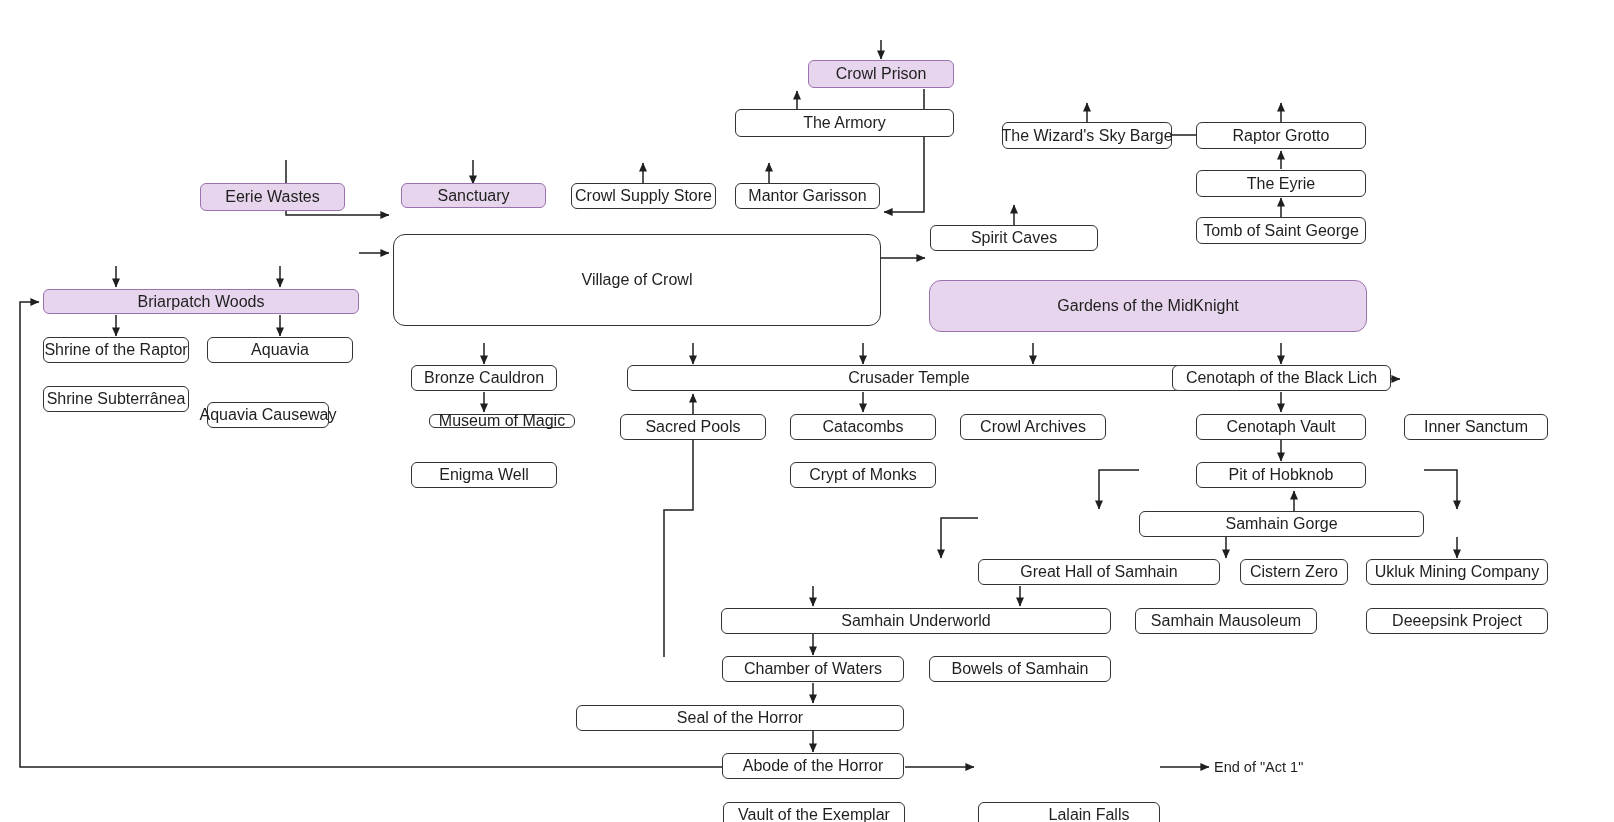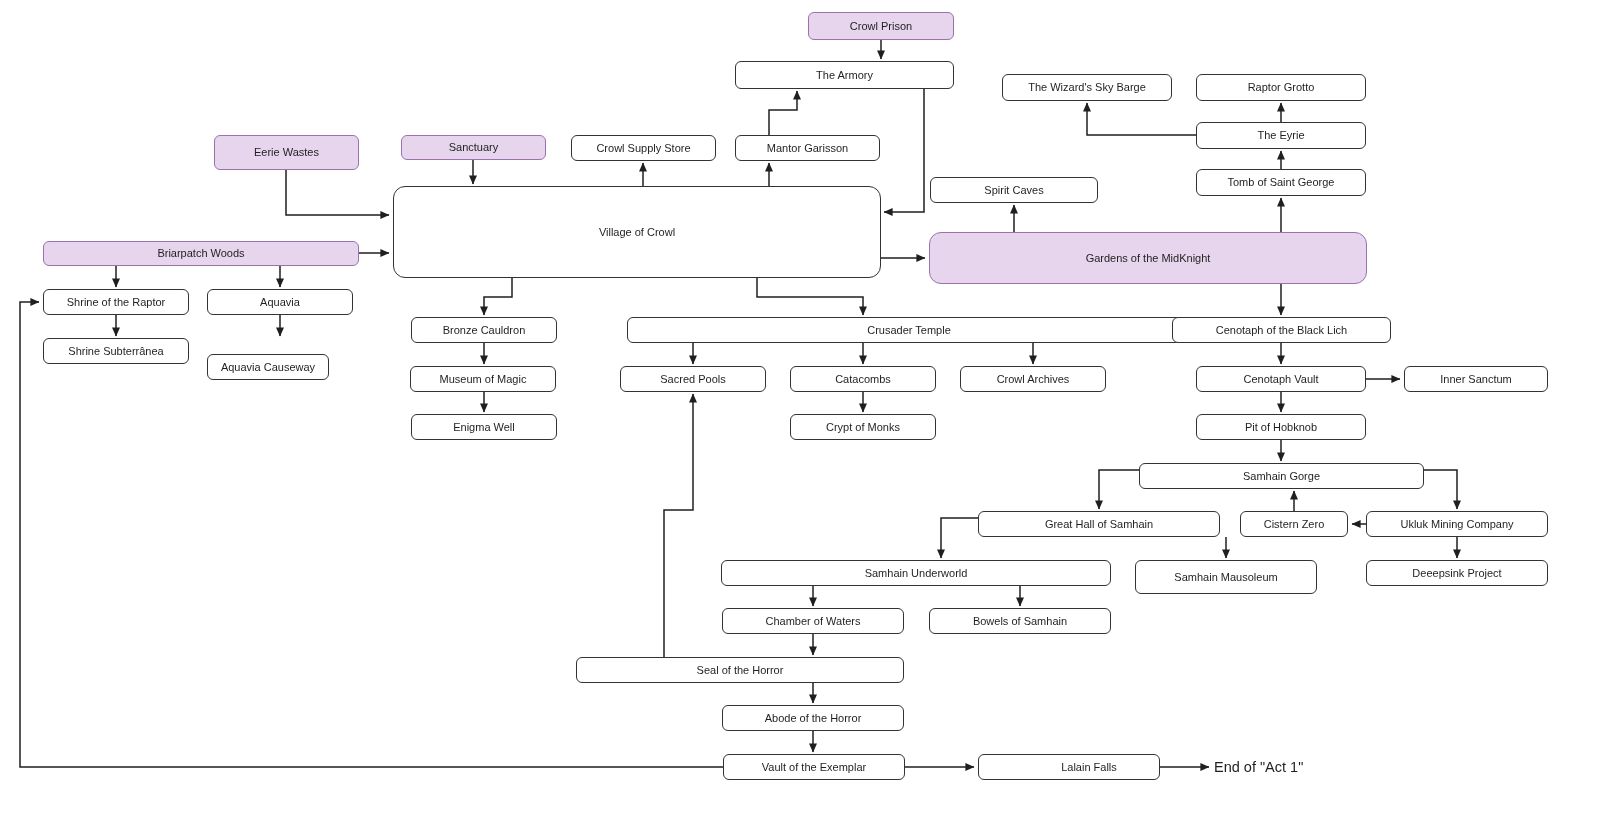--- a/index.html
+++ b/index.html
@@ -25,25 +25,26 @@
     position:absolute;
     box-sizing:border-box;
     display:flex;
     align-items:center;
     justify-content:center;
     text-align:center;
     border:1.4px solid #333333;
     border-radius:6px;
     background:#ffffff;
     color:#1f1f1f;
-    font-size:11px;
+    font-size:16px;
     line-height:1.1;
     padding:0 6px;
     white-space:nowrap;
     z-index:2;
+    margin-top:48px;
   }
   .node.special{
     background:#e6d5ec;
     border-color:#9a73ae;
   }
   .node.big{
     border-radius:12px;
   }
   .plain-label{
     position:absolute;
@@ -169,21 +170,21 @@
     </div>
   <div class="node" style="left:735px;top:61px;width:219px;height:28px;">
       <span>The Armory</span>
     </div>
   <div class="node" style="left:1002px;top:74px;width:170px;height:27px;">
       <span>The Wizard's Sky Barge</span>
     </div>
   <div class="node" style="left:1196px;top:74px;width:170px;height:27px;">
       <span>Raptor Grotto</span>
     </div>
-  <div class="node special" style="left:214px;top:135px;width:145px;height:35px;">
+  <div class="node special" style="left:200px;top:135px;width:145px;height:28px;">
       <span>Eerie Wastes</span>
     </div>
   <div class="node special" style="left:401px;top:135px;width:145px;height:25px;">
       <span>Sanctuary</span>
     </div>
   <div class="node" style="left:571px;top:135px;width:145px;height:26px;">
       <span>Crowl Supply Store</span>
     </div>
   <div class="node" style="left:735px;top:135px;width:145px;height:26px;">
       <span>Mantor Garisson</span>
@@ -220,21 +221,21 @@
     </div>
   <div class="node" style="left:411px;top:317px;width:146px;height:26px;">
       <span>Bronze Cauldron</span>
     </div>
   <div class="node" style="left:627px;top:317px;width:564px;height:26px;">
       <span>Crusader Temple</span>
     </div>
   <div class="node" style="left:1172px;top:317px;width:219px;height:26px;">
       <span>Cenotaph of the Black Lich</span>
     </div>
-  <div class="node" style="left:410px;top:366px;width:146px;height:26px;">
+  <div class="node" style="left:429px;top:366px;width:146px;height:14px;">
       <span>Museum of Magic</span>
     </div>
   <div class="node" style="left:620px;top:366px;width:146px;height:26px;">
       <span>Sacred Pools</span>
     </div>
   <div class="node" style="left:790px;top:366px;width:146px;height:26px;">
       <span>Catacombs</span>
     </div>
   <div class="node" style="left:960px;top:366px;width:146px;height:26px;">
       <span>Crowl Archives</span>
@@ -262,21 +263,21 @@
     </div>
   <div class="node" style="left:1240px;top:511px;width:108px;height:26px;">
       <span>Cistern Zero</span>
     </div>
   <div class="node" style="left:1366px;top:511px;width:182px;height:26px;">
       <span>Ukluk Mining Company</span>
     </div>
   <div class="node" style="left:721px;top:560px;width:390px;height:26px;">
       <span>Samhain Underworld</span>
     </div>
-  <div class="node" style="left:1135px;top:560px;width:182px;height:34px;justify-content:center;">
+  <div class="node" style="left:1135px;top:560px;width:182px;height:26px;justify-content:center;">
       <span>Samhain Mausoleum</span>
     </div>
   <div class="node" style="left:1366px;top:560px;width:182px;height:26px;">
       <span>Deeepsink Project</span>
     </div>
   <div class="node" style="left:722px;top:608px;width:182px;height:26px;">
       <span>Chamber of Waters</span>
     </div>
   <div class="node" style="left:929px;top:608px;width:182px;height:26px;">
       <span>Bowels of Samhain</span>

